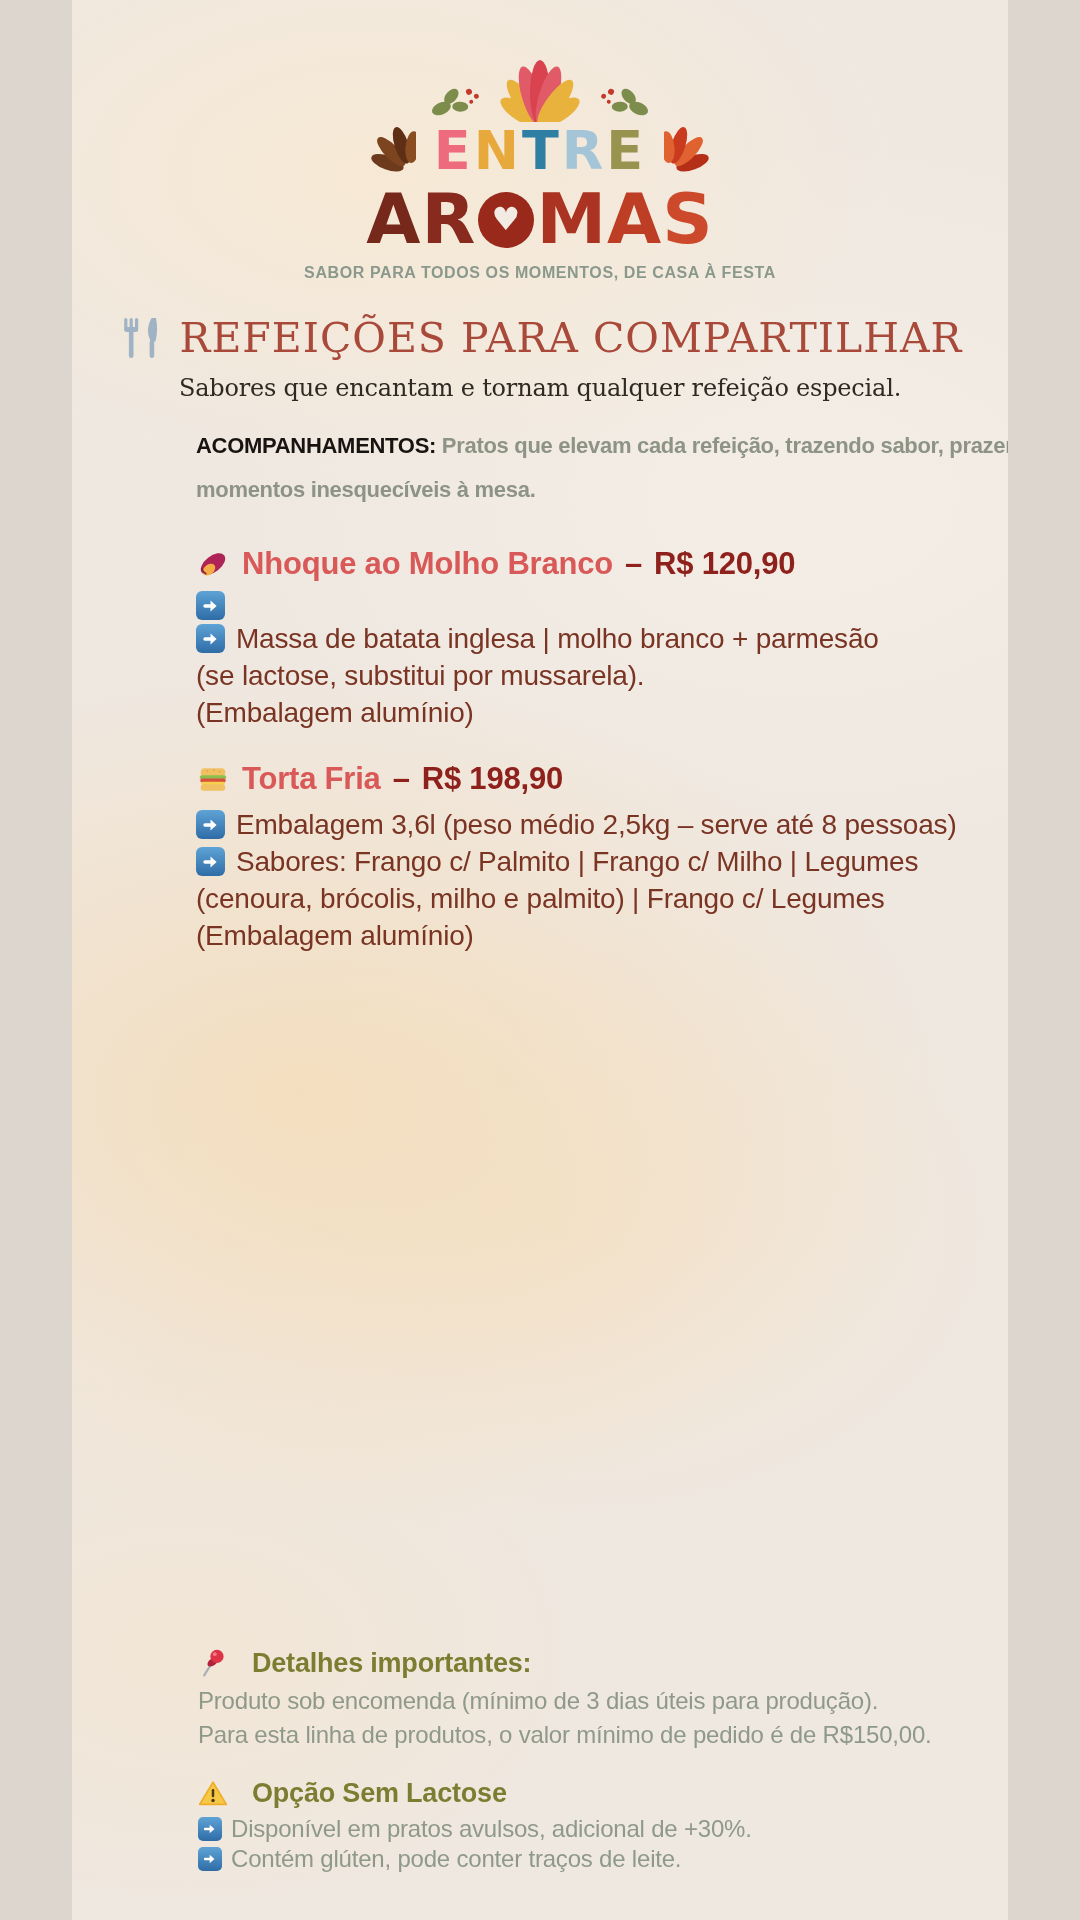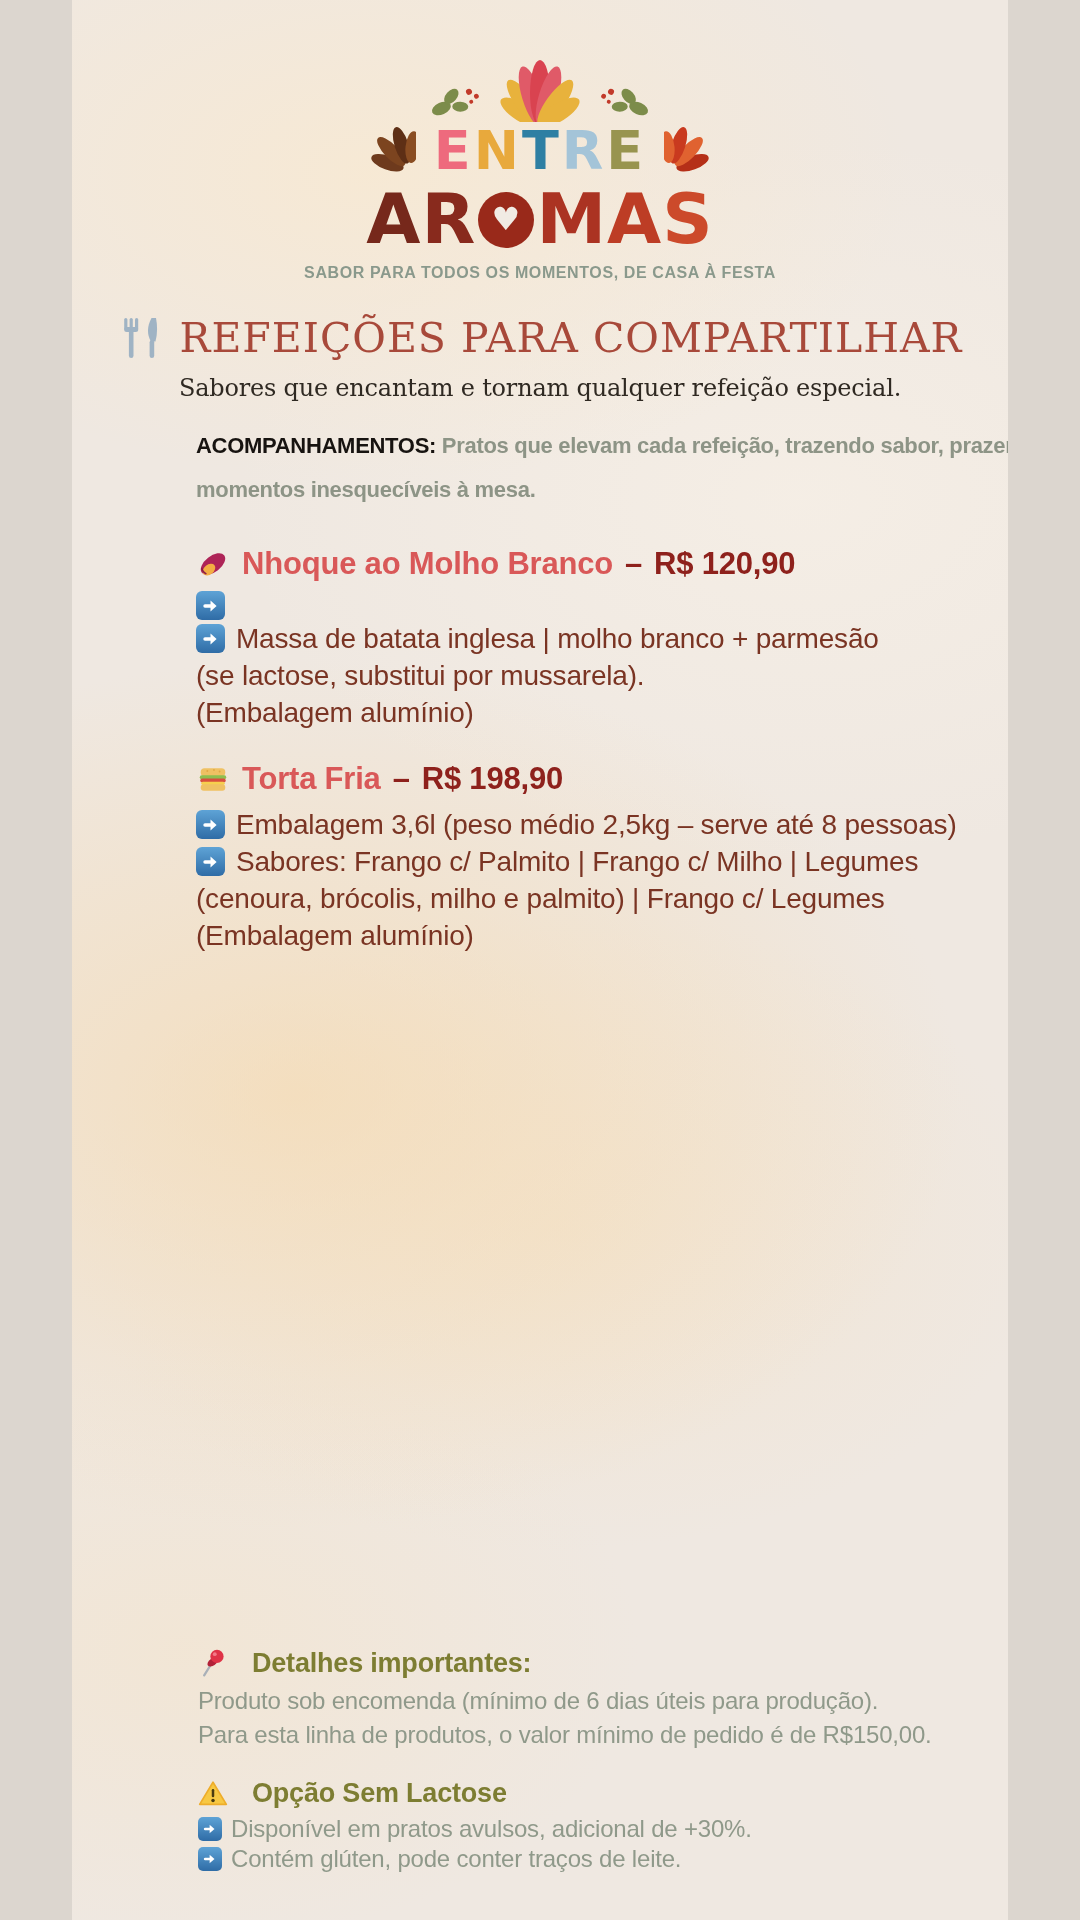--- a/index.html
+++ b/index.html
@@ -246,21 +246,21 @@
             <path d="M14.5 19 L7 31" stroke="#a9b0b8" stroke-width="2.6" stroke-linecap="round"></path>
             <ellipse cx="16.5" cy="16" rx="6.5" ry="4" fill="#b22138" transform="rotate(-35 16.5 16)"></ellipse>
             <circle cx="21.5" cy="9.5" r="7.5" fill="#df3347"></circle>
             <circle cx="19" cy="7" r="2.2" fill="#f27b88"></circle>
           </svg>
         </span>
         <span>Detalhes importantes:</span>
       </div>
       <div class="note-lines">
         <div class="note-line">
-          <span>Produto sob encomenda (mínimo de 6 dias úteis para produção).</span>
+          <span>Produto sob encomenda (mínimo de 3 dias úteis para produção).</span>
         </div>
         <div class="note-line">
           <span>Para esta linha de produtos, o valor mínimo de pedido é de R$150,00.</span>
         </div>
       </div>
     </section>
 
     <section class="note">
       <div class="note-heading">
         <span class="note-icon">

